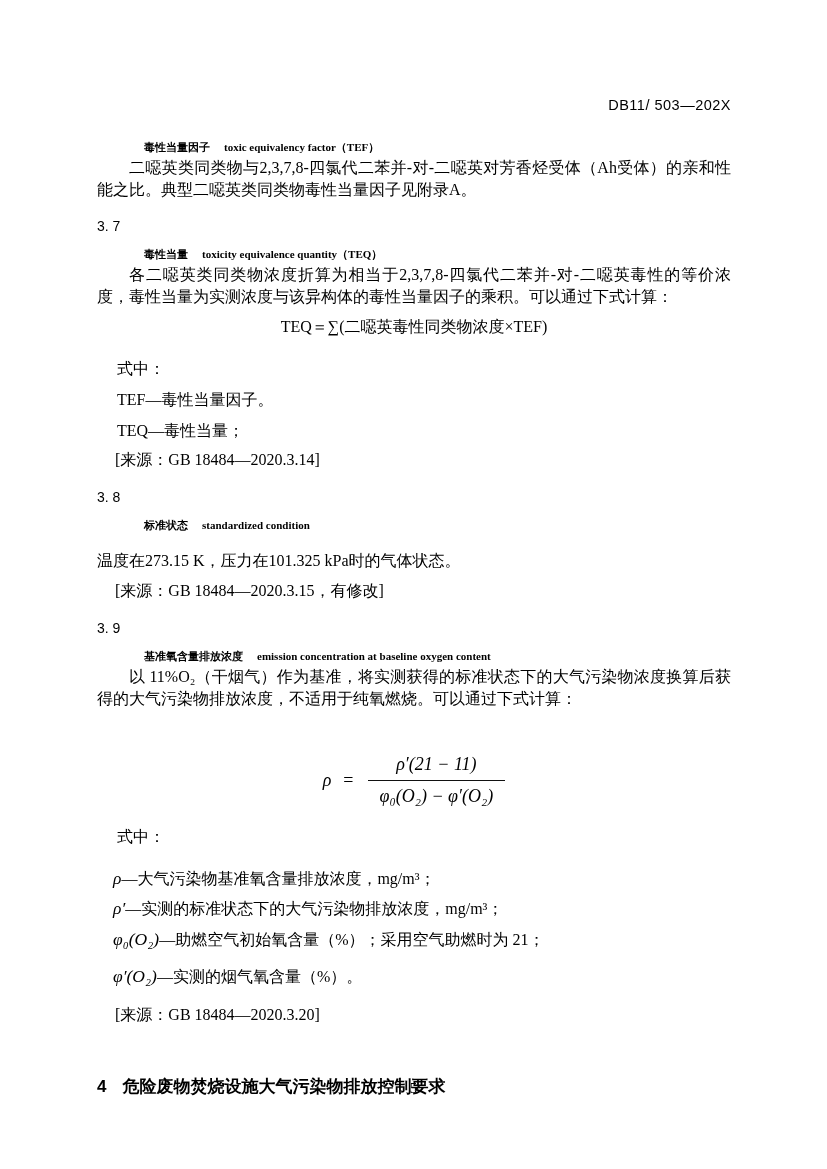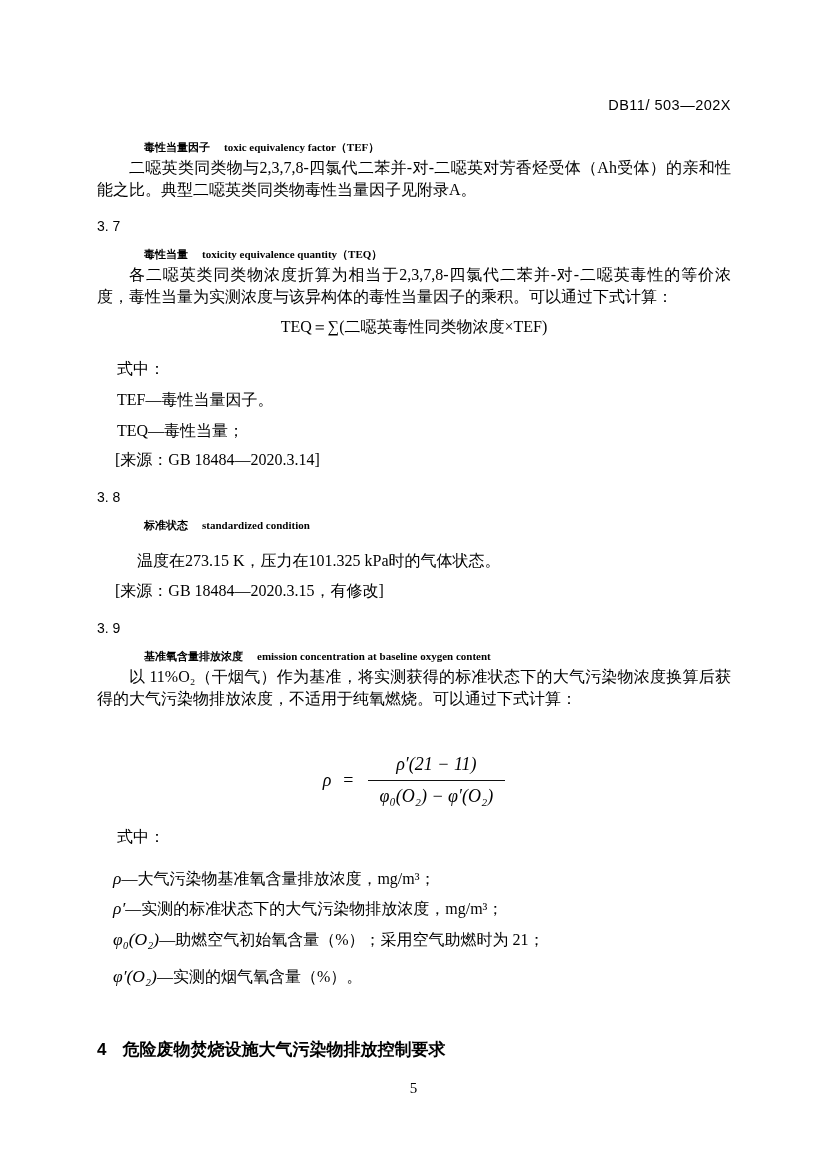--- a/index.html
+++ b/index.html
@@ -37,21 +37,20 @@
   .term-heading .zh { font-family: "Liberation Sans", "DejaVu Sans", sans-serif; }
   .term-heading .en { font-family: "Liberation Serif", "DejaVu Serif", serif; margin-left: 14px; }
   .mt-heading1 { margin-top: 24px; }
   .body-para {
     text-indent: 2em;
     line-height: 22px;
     text-align: justify;
   }
   .body-line {
     margin-top: 13px;
-    margin-left: 40px;
     line-height: 26px;
   }
   .source-line {
     margin-top: 5px;
     margin-left: 18px;
     line-height: 24px;
   }
   .section-number {
     margin-top: 17px;
     font-family: "Liberation Sans", "DejaVu Sans", sans-serif;
@@ -185,20 +184,21 @@
     </div>
     <div class="sym-def sd-3">
       <span class="sym">φ₀(O₂)</span>
       <span class="def-text">—助燃空气初始氧含量（%）；采用空气助燃时为 21；</span>
     </div>
     <div class="sym-def sd-4">
       <span class="sym">φ′(O₂)</span>
       <span class="def-text">—实测的烟气氧含量（%）。</span>
     </div>
 
+    <div class="source-line src-39">[来源：GB 18484—2020.3.20]</div>
 
     <div class="chapter-heading">
       <span class="ch-num">4</span><span>危险废物焚烧设施大气污染物排放控制要求</span>
     </div>
   </div>
 
   <div class="page-footer">5</div>
 </div>
 
 </body></html>

